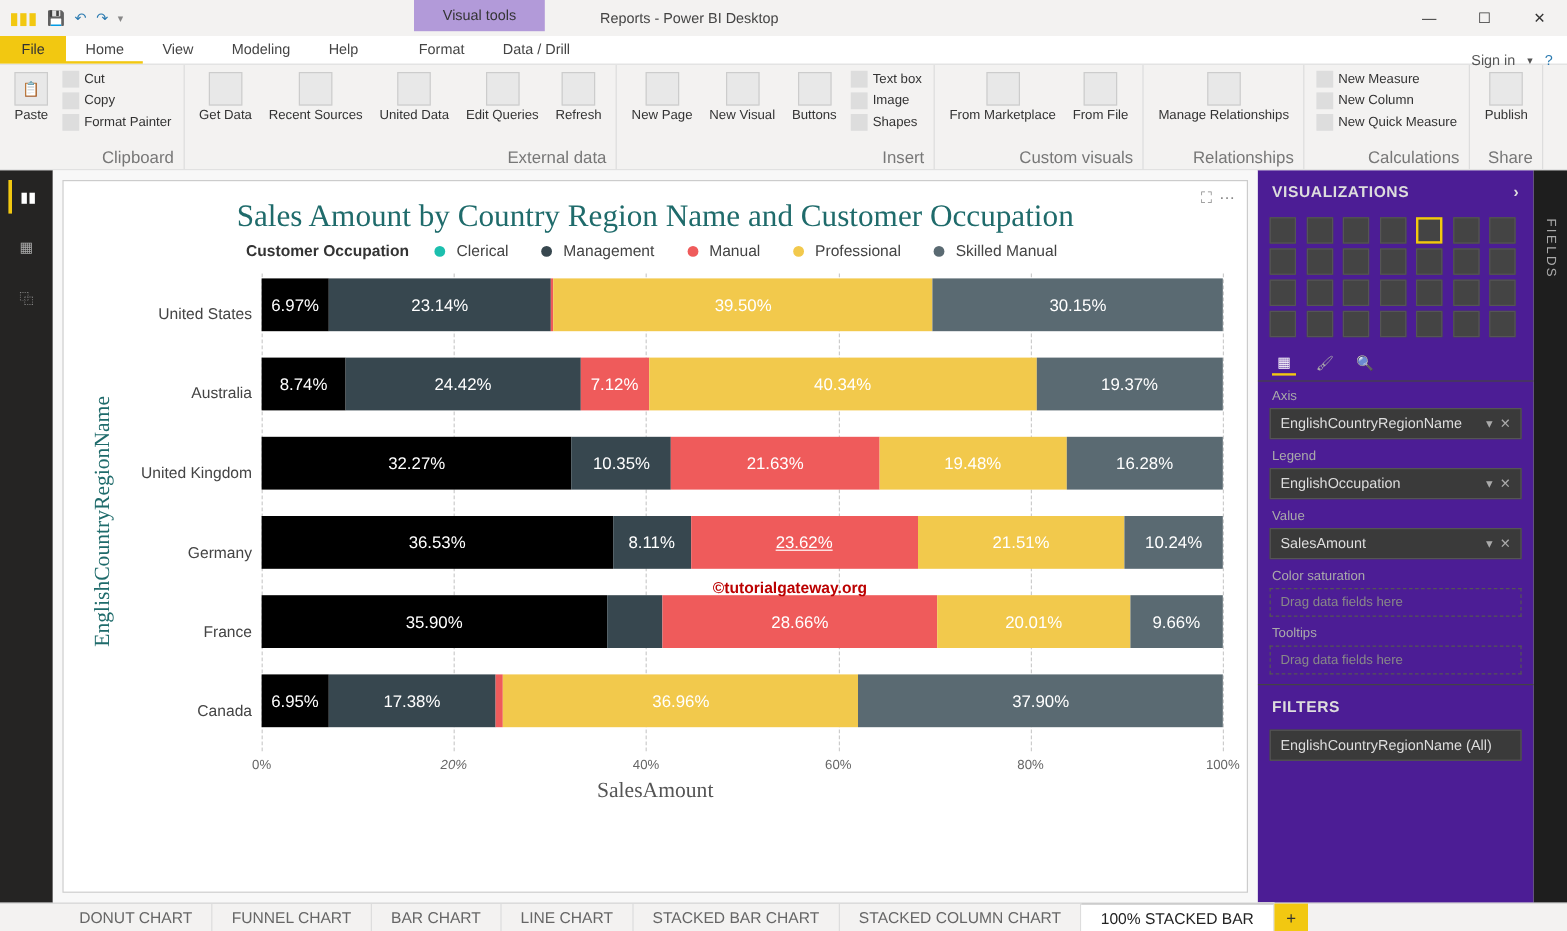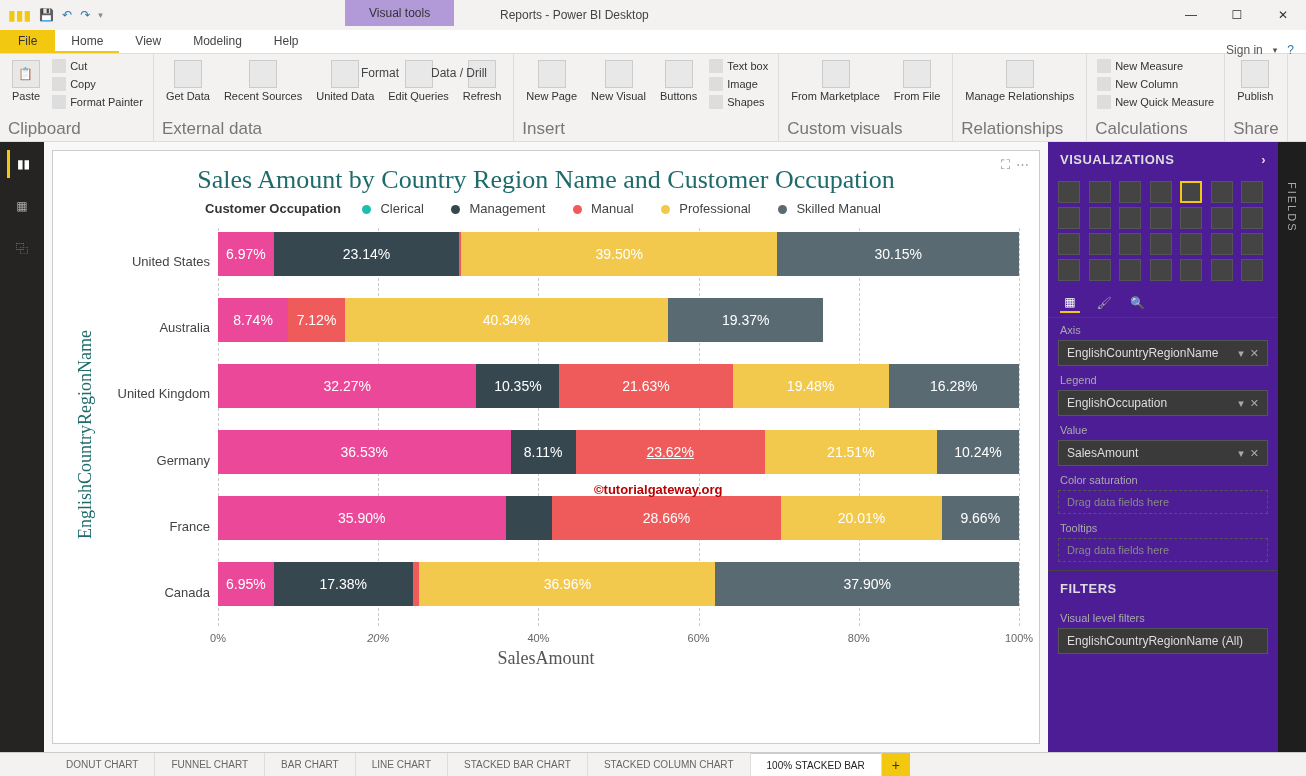--- a/index.html
+++ b/index.html
@@ -11,28 +11,28 @@
 .titlebar .caption { position: absolute; left: 500px; font-size: 12px; color: #444; }
 .titlebar .vtools { position: absolute; left: 345px; top: 0; background: #b29ad9; color: #333; padding: 6px 24px; font-size: 12px; }
 .winctrls { margin-left: auto; display: flex; }
 .winctrls div { width: 46px; height: 30px; display: flex; align-items: center; justify-content: center; font-size: 12px; }
 
 
 .menutabs { height: 24px; background: #fff; display: flex; border-bottom: 1px solid #ddd; position: relative; }
 .menutabs .tab { padding: 4px 16px; font-size: 12px; color: #444; cursor: pointer; }
 .menutabs .tab.file { background: #f2c811; color: #333; font-weight: 500; padding: 4px 18px; }
 .menutabs .tab.active { border-bottom: 2px solid #f2c811; }
-.menutabs .vtabs { position: absolute; left: 345px; display:flex;margin-top:32px; }
+.menutabs .vtabs { position: absolute; left: 333px; display:flex; }
 .menutabs .signin { margin-left: auto; padding: 20px 12px; color: #555; display:flex; align-items:center; gap:10px; }
 
 
 .ribbon { height: 88px; background: #f3f2f1; border-bottom: 1px solid #ddd; display: flex; }
 .rgroup { border-right: 1px solid #ddd; padding: 4px 8px 2px 8px; display: flex; flex-direction: column; justify-content: space-between; }
 .rgroup .items { display: flex; gap: 6px; align-items: flex-start; }
-.rgroup .lbl { text-align: left; font-size: 17px; color: #777; }
+.rgroup .lbl { text-align: right; font-size: 14px; color: #777; }
 .rbtn { display: flex; flex-direction: column; align-items: center; gap: 2px; padding: 2px 4px; cursor: pointer; }
 .rbtn .icon { width: 28px; height: 28px; background: #e8e8e8; border: 1px solid #ccc; display:flex; align-items:center; justify-content:center; }
 .rbtn .txt { font-size: 11px; color: #333; text-align: center; line-height: 1.1; }
 .rsmall { display: flex; flex-direction: column; gap: 2px; }
 .rsmall div { font-size: 11px; color: #333; display:flex; align-items:center; gap:4px; cursor:pointer; padding: 1px 2px;}
 .rsmall .si { width: 14px; height: 14px; background: #ddd; }
 
 
 .workspace { display: flex; height: 610px; }
 .leftrail { width: 44px; background: #252423; display: flex; flex-direction: column; align-items: center; padding-top: 8px; gap: 14px; }
@@ -49,21 +49,21 @@
 
 .plot { display: flex; height: 430px; }
 .ylabel { writing-mode: vertical-rl; transform: rotate(180deg); font-family: Georgia, serif; font-size: 18px; color: #1f6b6b; text-align: center; padding: 0 2px; }
 .catlabels { width: 120px; display: flex; flex-direction: column; justify-content: space-around; align-items: flex-end; padding-right: 8px; padding-top: 8px; padding-bottom: 24px; }
 .catlabels div { font-size: 13px; color: #444; }
 .bars { flex: 1; position: relative; padding-top: 8px; padding-bottom: 24px; }
 .grid { position: absolute; top: 8px; left: 0; right: 0; bottom: 24px; }
 .grid .gl { position: absolute; top: 0; bottom: 0; border-left: 1px dashed #ccc; }
 .barrow { height: 52px; display: flex; align-items: center; margin-bottom: 14px; position: relative; }
 .seg { height: 44px; display: flex; align-items: center; justify-content: center; color: #fff; font-size: 14px; font-weight: 500; }
-.c0 { background: #ec4899; } 
+.c0 { background: #000000; } 
 .c1 { background: #37474f; } 
 .c2 { background: #ef5b5b; } 
 .c3 { background: #f2c94c; color: #fff; } 
 .c4 { background: #5a6a72; } 
 .xticks { position: absolute; left: 0; right: 0; bottom: 2px; height: 16px; }
 .xticks div { position: absolute; font-size: 11px; color: #666; transform: translateX(-50%); }
 .xlabel { text-align: center; font-family: Georgia, serif; font-size: 18px; color: #555; margin-top: -2px; }
 .watermark { position: absolute; left: 550px; top: 340px; color: #b00; font-size: 13px; font-weight: bold; pointer-events: none; }
 .visctrls { position:absolute; top:6px; right:10px; display:flex; gap:6px; color:#888; font-size:13px;}
 
@@ -79,21 +79,21 @@
 .well-label { font-size: 11px; color: #aaa; padding: 6px 12px 2px 12px; }
 .well { margin: 2px 10px; background: #3a3a3a; border: 1px solid #555; padding: 5px 8px; font-size: 12px; display:flex; justify-content:space-between; align-items:center; }
 .well .wctrls { color:#aaa; font-size:11px; display:flex; gap:6px; }
 .dragwell { margin: 2px 10px; border: 1px dashed #555; padding: 5px 8px; font-size: 11px; color: #888; }
 
 .fieldsstrip { width: 28px; background: #1e1e1e; color: #aaa; display:flex; align-items:flex-start; justify-content:center; padding-top:40px; }
 .fieldsstrip .ftxt { writing-mode: vertical-rl; font-size: 11px; letter-spacing: 2px; }
 
 
 .sheettabs { height: 24px; background: #f3f2f1; border-top: 1px solid #ccc; display: flex; align-items: stretch; padding-left: 50px; }
-.sheettabs .stab { padding: 4px 16px; font-size: 10px; color: #666; border-right: 1px solid #ddd; cursor: pointer; display:flex; align-items:center; }
+.sheettabs .stab { padding: 4px 16px; font-size: 13px; color: #666; border-right: 1px solid #ddd; cursor: pointer; display:flex; align-items:center; }
 .sheettabs .stab.active { background: #fff; color: #222; border-top: 2px solid #ccc; margin-top:-1px; }
 .sheettabs .add { width: 28px; background: #f2c811; display:flex; align-items:center; justify-content:center; font-size:14px; cursor:pointer; color:#333;}
 </style>
 </head>
 <body>
 
 <div class="titlebar">
   <div class="qat">
     <span style="color:#f2c811;font-size:14px;">▮▮▮</span>
     <span>💾</span>
@@ -312,20 +312,21 @@
             </div>
           <div class="barrow">
               <div class="seg c0" style="width: 6.97%;">6.97%</div>
               <div class="seg c1" style="width: 23.14%;">23.14%</div>
               <div class="seg c2" style="width: 0.24%;"></div>
               <div class="seg c3" style="width: 39.5%;">39.50%</div>
               <div class="seg c4" style="width: 30.15%;">30.15%</div>
             </div>
             <div class="barrow">
               <div class="seg c0" style="width: 8.74%;">8.74%</div>
+              <div class="seg c1" style="width: 24.42%;">24.42%</div>
               <div class="seg c2" style="width: 7.12%;">7.12%</div>
               <div class="seg c3" style="width: 40.34%;">40.34%</div>
               <div class="seg c4" style="width: 19.37%;">19.37%</div>
             </div>
             <div class="barrow">
               <div class="seg c0" style="width: 32.27%;">32.27%</div>
               <div class="seg c1" style="width: 10.35%;">10.35%</div>
               <div class="seg c2" style="width: 21.63%;">21.63%</div>
               <div class="seg c3" style="width: 19.48%;">19.48%</div>
               <div class="seg c4" style="width: 16.28%;">16.28%</div>
@@ -428,21 +429,20 @@
         <span class="wctrls">
           <span>▾</span>
           <span>✕</span>
         </span>
       </div>
     <div class="well-label">Color saturation</div>
     <div class="dragwell">Drag data fields here</div>
     <div class="well-label">Tooltips</div>
     <div class="dragwell">Drag data fields here</div>
     <div class="panehdr" style="border-top:1px solid #444;margin-top:8px;">FILTERS</div>
-    <div class="well-label">Visual level filters</div>
     <div class="well">
         <span>EnglishCountryRegionName (All)</span>
       </div>
   </div>
 
   <div class="fieldsstrip">
     <div class="ftxt">FIELDS</div>
   </div>
 </div>
 

